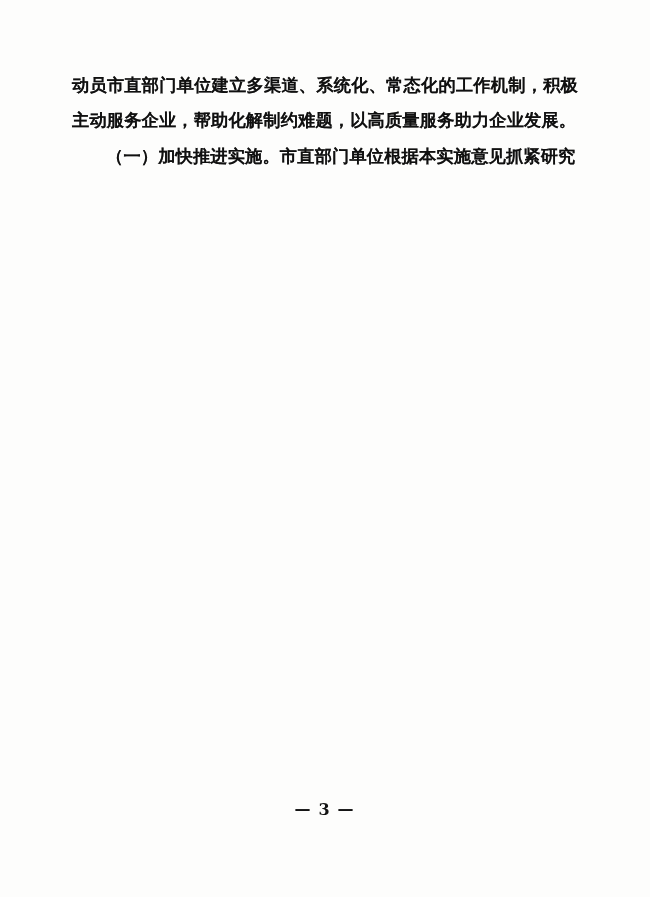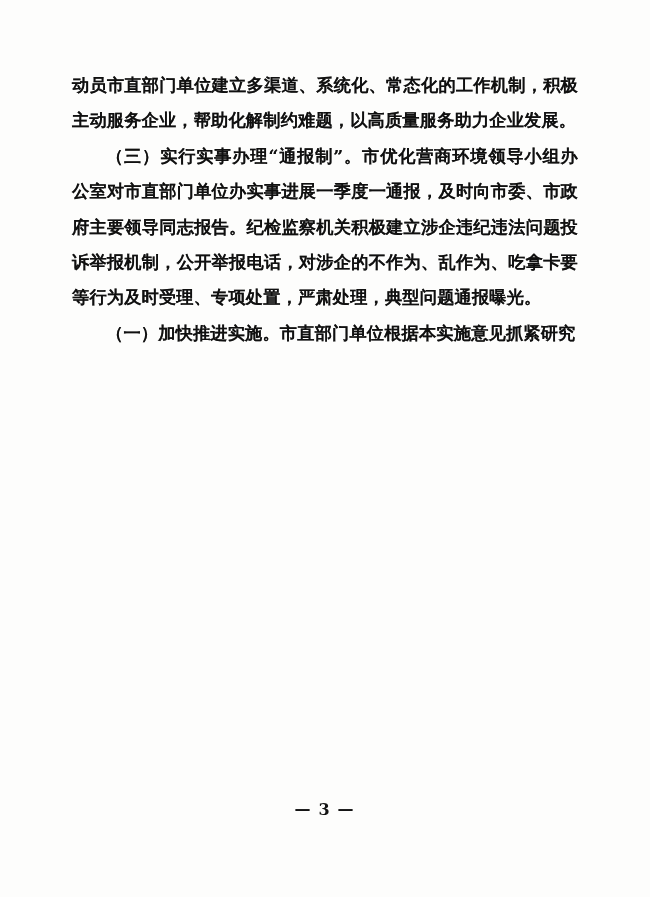--- a/index.html
+++ b/index.html
@@ -72,21 +72,20 @@
 </head>
 <body>
 
 <div class="page">
   <div class="doc-body">
 
     <p class="para">动员市直部门单位建立多渠道、系统化、常态化的工作机制，积极主动服务企业，帮助化解制约难题，以高质量服务助力企业发展。</p>
 
 
 
-    <p class="para indent">（三）实行实事办理“通报制”。市优化营商环境领导小组办公室对市直部门单位办实事进展一季度一通报，及时向市委、市政府主要领导同志报告。纪检监察机关积极建立涉企违纪违法问题投诉举报机制，公开举报电话，对涉企的不作为、乱作为、吃拿卡要等行为及时受理、专项处置，严肃处理，典型问题通报曝光。</p>
 
 
     <p class="para indent">（一）加快推进实施。市直部门单位根据本实施意见抓紧研究</p>
 
   </div>
 
   <div class="page-number">
     <span class="footer-rule">—</span><span class="num">3</span><span class="footer-rule">—</span>
   </div>
 </div>

